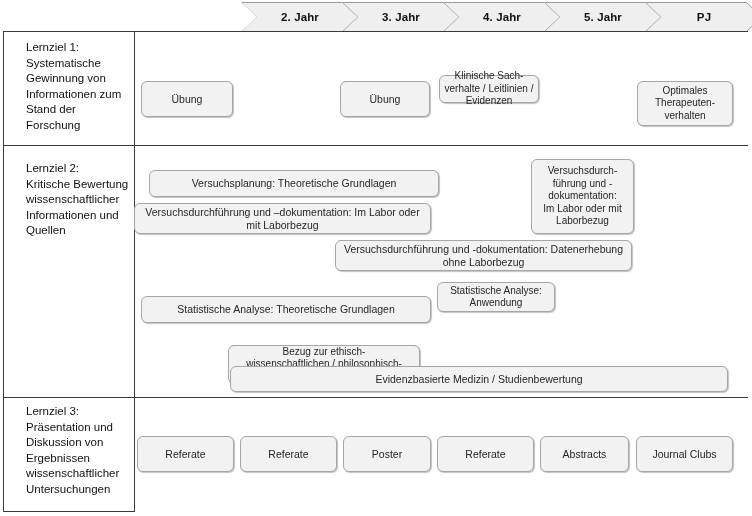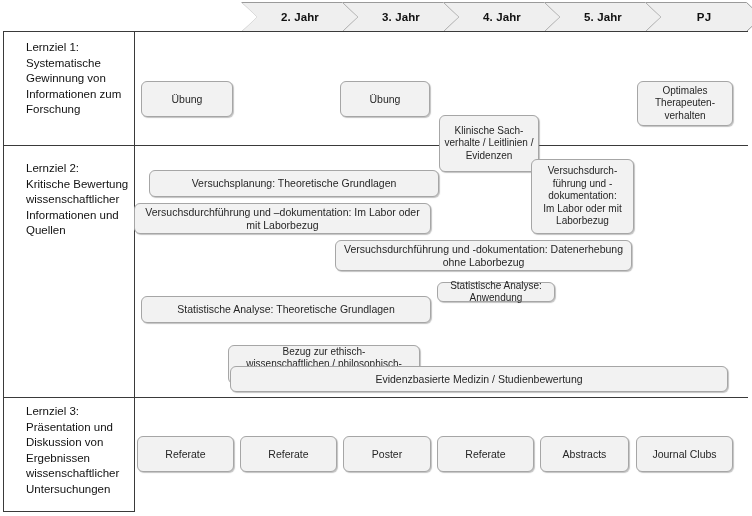--- a/index.html
+++ b/index.html
@@ -164,20 +164,21 @@
     <div class="vline" style="left:0px; top:0px; height:481px;"></div>
 
     <div class="vline" style="left:131px; top:0px; height:481px;"></div>
   </div>
 
   <div class="row-label" style="top:40px;">
     <div>Lernziel 1:</div>
     <div>Systematische</div>
     <div>Gewinnung von</div>
     <div>Informationen zum</div>
+    <div>Stand der</div>
     <div>Forschung</div>
   </div>
 
   <div class="row-label" style="top:161px;">
     <div>Lernziel 2:</div>
     <div>Kritische Bewertung</div>
     <div>wissenschaftlicher</div>
     <div>Informationen und</div>
     <div>Quellen</div>
   </div>
@@ -188,35 +189,35 @@
     <div>Diskussion von</div>
     <div>Ergebnissen</div>
     <div>wissenschaftlicher</div>
     <div>Untersuchungen</div>
   </div>
 
   <div class="box" style="left:141px; top:81px; width:92px; height:36px;">Übung</div>
 
   <div class="box" style="left:340px; top:81px; width:90px; height:36px;">Übung</div>
 
-  <div class="box tight" style="left:439px; top:75px; width:100px; height:57px;margin-top:40px;">Klinische Sach-<br>verhalte / Leitlinien /<br>Evidenzen</div>
+  <div class="box tight" style="left:439px; top:75px; width:100px; height:28px;">Klinische Sach-<br>verhalte / Leitlinien /<br>Evidenzen</div>
 
   <div class="box tight" style="left:637px; top:81px; width:96px; height:45px;">Optimales<br>Therapeuten-<br>verhalten</div>
 
   <div class="box" style="left:149px; top:170px; width:290px; height:27px;">Versuchsplanung: Theoretische Grundlagen</div>
 
   <div class="box" style="left:134px; top:203px; width:297px; height:31px;">Versuchsdurchführung und –dokumentation: Im Labor oder<br>mit Laborbezug</div>
 
   <div class="box tight" style="left:531px; top:159px; width:103px; height:75px;">Versuchsdurch-<br>führung und -<br>dokumentation:<br>Im Labor oder mit<br>Laborbezug</div>
 
   <div class="box" style="left:335px; top:240px; width:297px; height:31px;">Versuchsdurchführung und -dokumentation: Datenerhebung<br>ohne Laborbezug</div>
 
   <div class="box" style="left:141px; top:296px; width:290px; height:27px;">Statistische Analyse: Theoretische Grundlagen</div>
 
-  <div class="box tight" style="left:437px; top:282px; width:118px; height:20px;">Statistische Analyse:<br>Anwendung</div>
+  <div class="box tight" style="left:437px; top:282px; width:118px; height:30px;">Statistische Analyse:<br>Anwendung</div>
 
   <div class="box tight" style="left:228px; top:320px; width:192px; height:39px;margin-top:25px;">Bezug zur ethisch-<br>wissenschaftlichen / philosophisch-<br>wissenschaftlichen Fragestellung</div>
 
   <div class="box" style="left:230px; top:366px; width:498px; height:26px;">Evidenzbasierte Medizin / Studienbewertung</div>
 
   <div class="box" style="left:137px; top:436px; width:97px; height:36px;">Referate</div>
 
   <div class="box" style="left:240px; top:436px; width:97px; height:36px;">Referate</div>
 
   <div class="box" style="left:343px; top:436px; width:88px; height:36px;">Poster</div>

